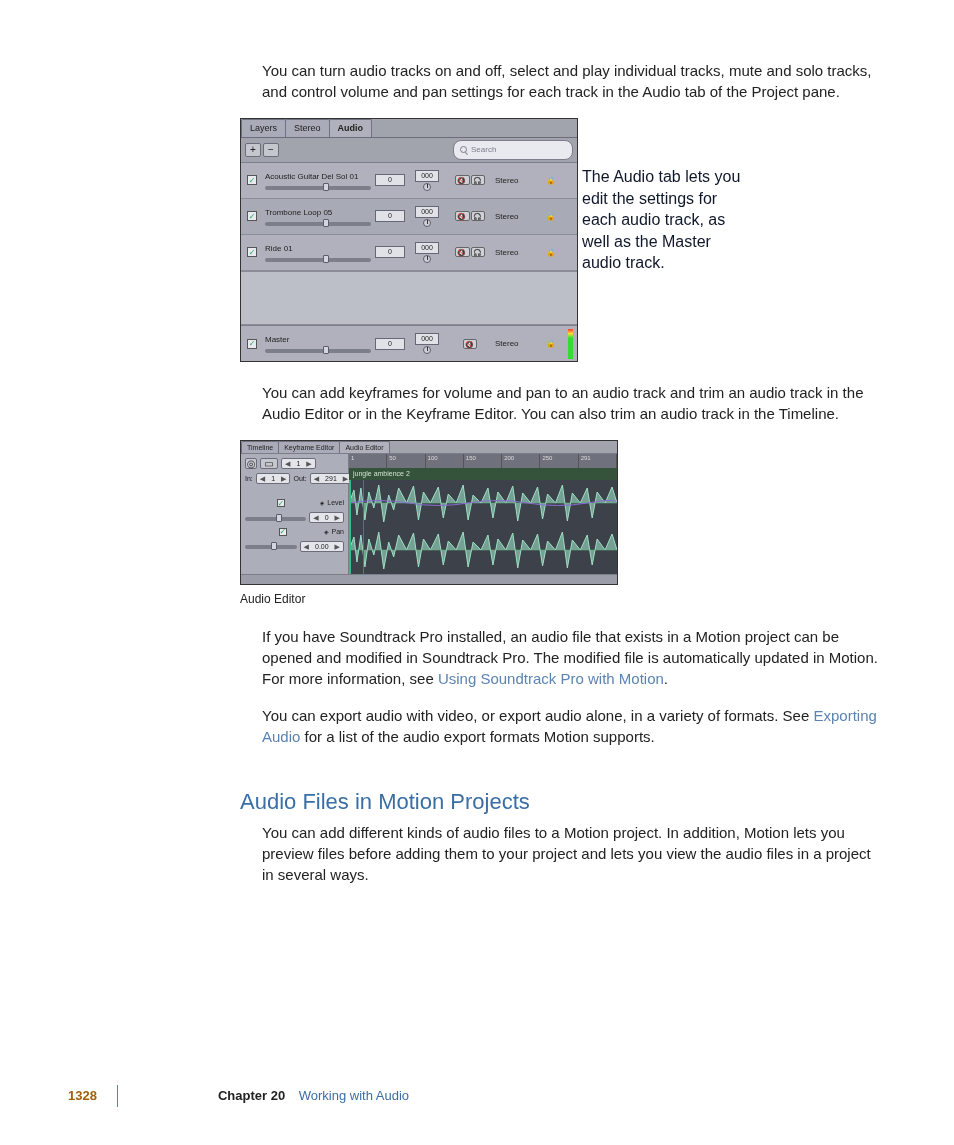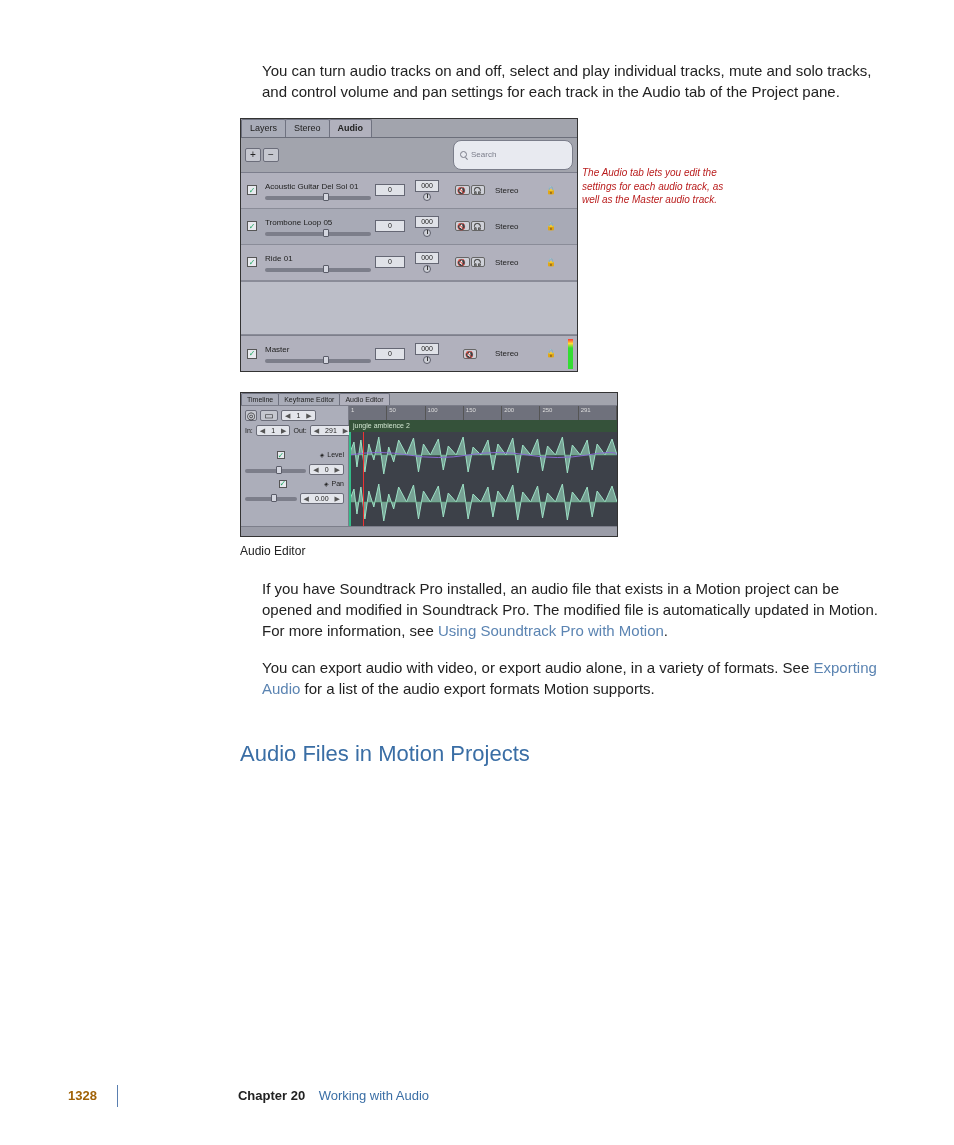--- a/index.html
+++ b/index.html
@@ -33,26 +33,25 @@
   .caption {
     font-size: 12px;
     color: #222;
     margin-top: 6px;
     margin-bottom: 18px;
   }
 
   
   .fig1-wrap { display: flex; gap: 4px; margin-bottom: 20px; }
   .callout {
-    font-size: 10px;
-    color: #b91c1c;
+    font-size: 16px;
+    color: #0f172a;
     line-height: 1.35;
     max-width: 160px;
     padding-top: 48px;
-    font-style: italic;
   }
   .audio-panel {
     width: 338px;
     border: 1px solid #333;
     background: #b1b1bd;
     font-size: 9px;
     color: #222;
   }
   .tabbar { display: flex; background: #a2a4ad; border-bottom: 1px solid #6b6e7a; }
   .tab {
@@ -70,21 +69,21 @@
     padding: 2px 4px; background: #a2a4ad; border-bottom: 1px solid #7c7e8c;
   }
   .btnset { display: flex; gap: 2px; }
   .sqbtn {
     width: 16px; height: 14px; display: flex; align-items: center; justify-content: center;
     background: #c5c7cf; border: 1px solid #6b6d7a; border-radius: 2px; font-size: 10px;
   }
   .search-pill {
     display: flex; align-items: center; gap: 4px;
     background: #e8eaf0; border: 1px solid #7a7d8a; border-radius: 8px;
-    padding: 0 6px; height: 30px; color: #7b7d8a; font-size: 8px; width: 120px;
+    padding: 0 6px; height: 20px; color: #7b7d8a; font-size: 8px; width: 120px;
   }
   .search-icon {
     width: 7px; height: 7px; border: 1px solid #7b7d8a; border-radius: 50%;
     position: relative; flex-shrink: 0;
   }
   .search-icon::after {
     content: ""; position: absolute; width: 1px; height: 3px; background: #7b7d8a;
     bottom: -3px; right: -1px; transform: rotate(-45deg);
   }
   .columns {
@@ -186,21 +185,21 @@
   .green-edge { position: absolute; top: 0; bottom: 0; left: 0; width: 2px; background: #3b8; }
   .ae-scroll { height: 10px; background: #9b9da8; border-top: 1px solid #7c7e8a; }
 
   
   .footer {
     position: absolute; bottom: 38px; left: 0; right: 0;
     display: flex; align-items: center; gap: 20px; padding: 0 40px 0 68px;
   }
   .vbar { width: 1px; height: 22px; background: #5a7fb0; }
   .pgnum { font-size: 13px; font-weight: 600; color: #a16207;}
-  .chapter-label { font-size: 13px; color: #222; margin-left: 100px; }
+  .chapter-label { font-size: 13px; color: #222; margin-left: 80px; }
   .chapter-title { color: #3a6ea5; margin-left: 10px; }
 </style>
 </head>
 <body>
 
 <div class="page-content">
 
   <p class="body">You can turn audio tracks on and off, select and play individual tracks, mute and solo tracks, and control volume and pan settings for each track in the Audio tab of the Project pane.</p>
 
   <div class="fig1-wrap">
@@ -325,20 +324,21 @@
         <div class="lock-icon">🔒</div>
         <div>
             <div class="level-meter"></div>
           </div>
       </div>
     </div>
 
     <div class="callout">The Audio tab lets you edit the settings for each audio track, as well as the Master audio track.</div>
   </div>
 
+  <p class="body">You can add keyframes for volume and pan to an audio track and trim an audio track in the Audio Editor or in the Keyframe Editor. You can also trim an audio track in the Timeline.</p>
 
   <div class="audio-editor">
     <div class="ae-tabs">
       <div class="ae-tab">Timeline</div>
       <div class="ae-tab">Keyframe Editor</div>
       <div class="ae-tab active">Audio Editor</div>
     </div>
     <div class="ae-body">
       <div class="ae-side">
         <div class="ae-row">
@@ -432,20 +432,21 @@
 
   <p class="body">
     <span>If you have Soundtrack Pro installed, an audio file that exists in a Motion project can be opened and modified in Soundtrack Pro. The modified file is automatically updated in Motion. For more information, see </span><span class="link-blue">Using Soundtrack Pro with Motion</span><span>.</span>
   </p>
 
   <p class="body">
     <span>You can export audio with video, or export audio alone, in a variety of formats. See </span><span class="link-blue">Exporting Audio</span><span> for a list of the audio export formats Motion supports.</span>
   </p>
 
   <h2 class="section-heading">Audio Files in Motion Projects</h2>
+  <p class="body">You can add different kinds of audio files to a Motion project. In addition, Motion lets you preview files before adding them to your project and lets you view the audio files in a project in several ways.</p>
 
 </div>
 
 <div class="footer">
   <span class="pgnum">1328</span>
   <span class="vbar"></span>
   <span class="chapter-label">
     <b>Chapter 20</b>
     <span class="chapter-title">Working with Audio</span>
   </span>

